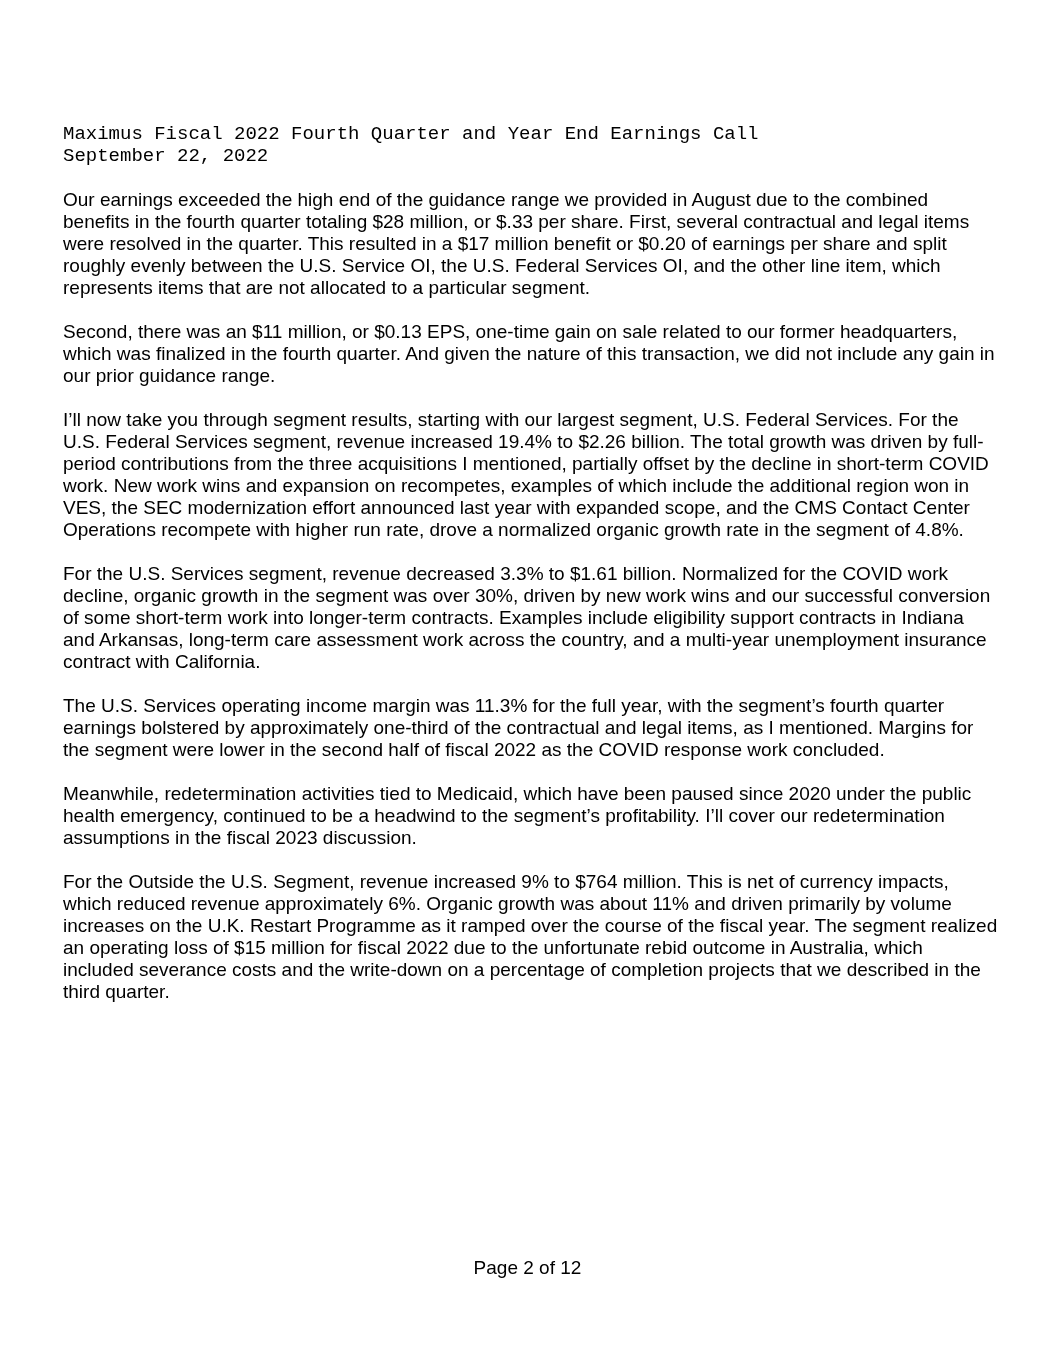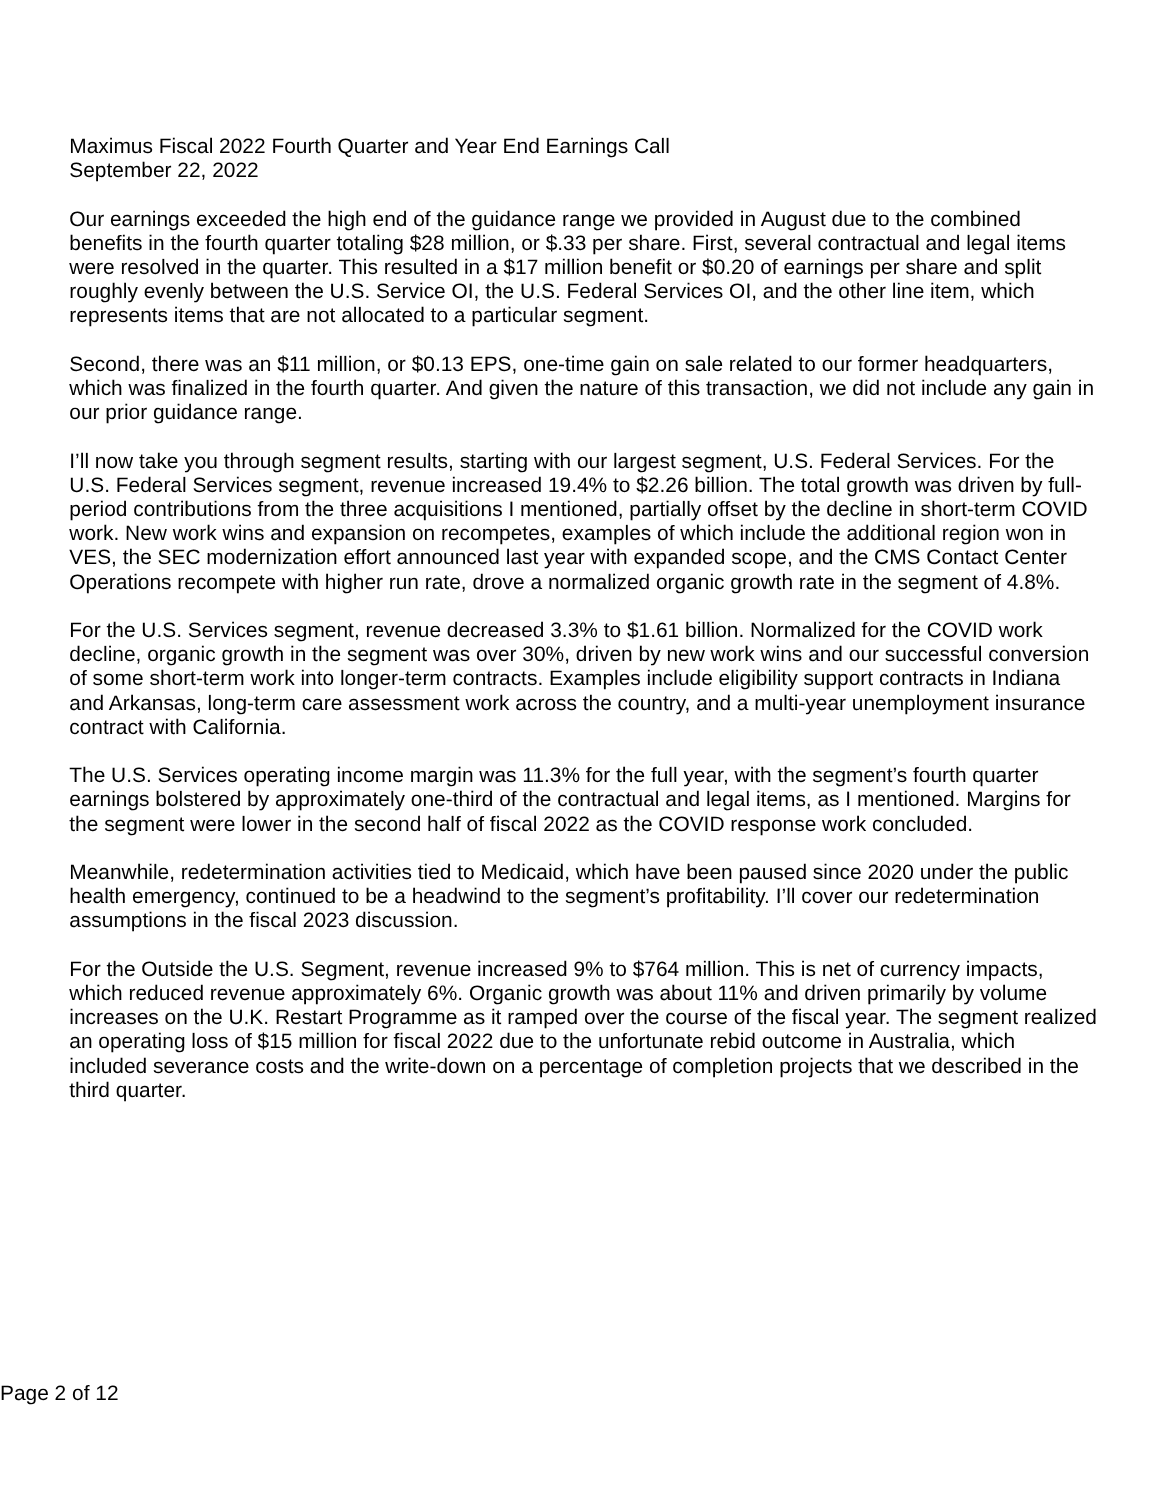--- a/index.html
+++ b/index.html
@@ -19,33 +19,35 @@
     overflow: hidden;
   }
   .content {
     position: absolute;
     left: 63px;
     top: 123px;
     width: 935px;
   }
   .title-block {
     margin: 0 0 22px 0;
+    font-family: Liberation Mono, monospace;
   }
   .title-block div {
     margin: 0;
   }
   p.para {
     margin: 16px 0 22px 0;
     padding: 0;
   }
   .footer {
     position: absolute;
     top: 1257px;
     left: 0;
     width: 1055px;
+    text-align: center;
   }
 </style>
 </head>
 <body>
 
 <div class="page">
   <div class="content">
     <div class="title-block">
       <div>Maximus Fiscal 2022 Fourth Quarter and Year End Earnings Call</div>
       <div>September 22, 2022</div>

